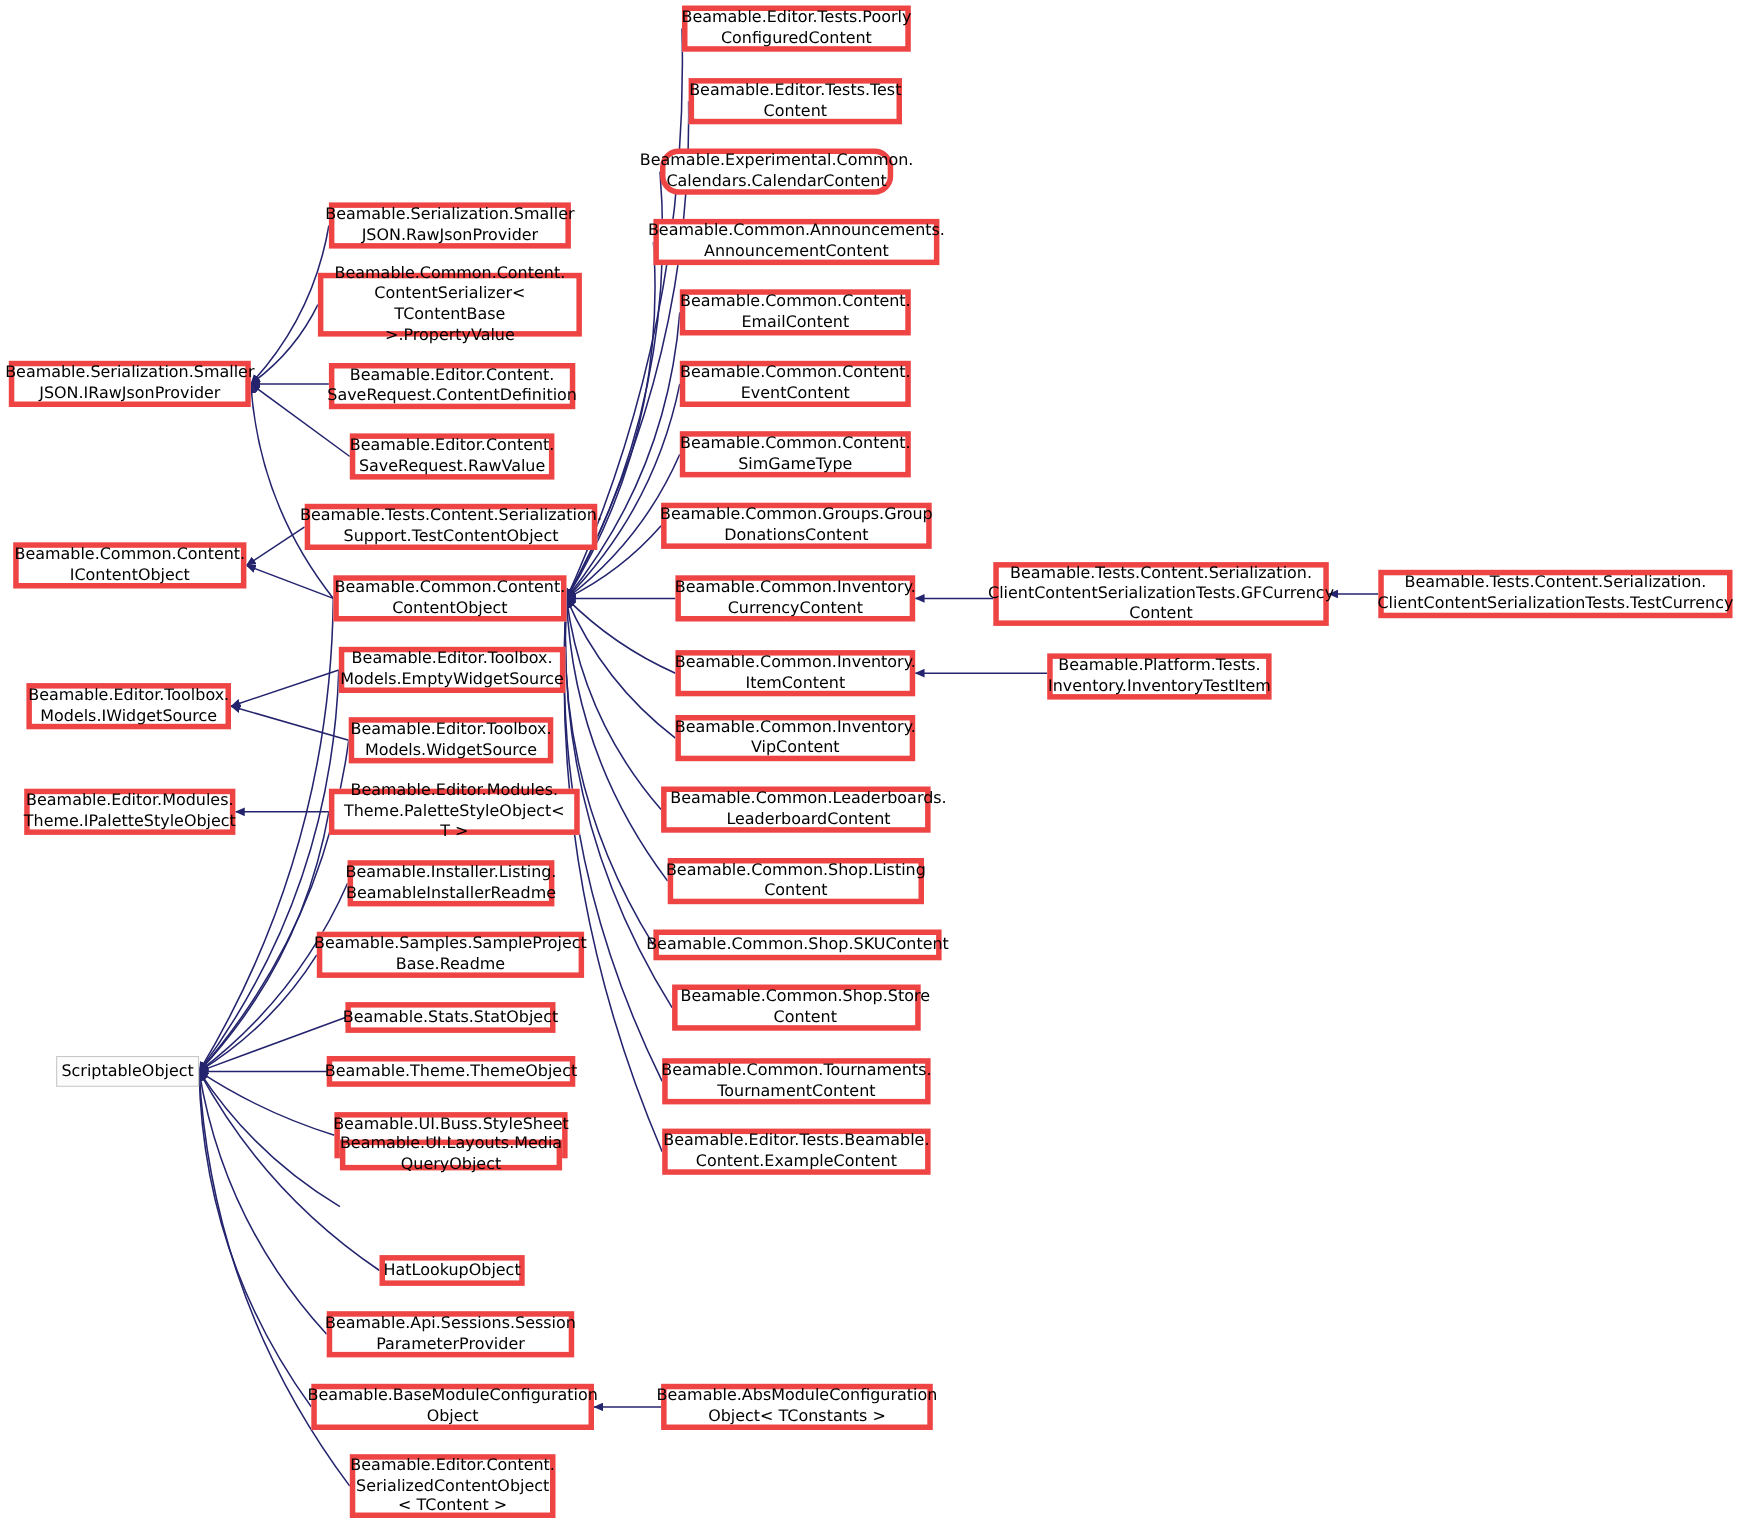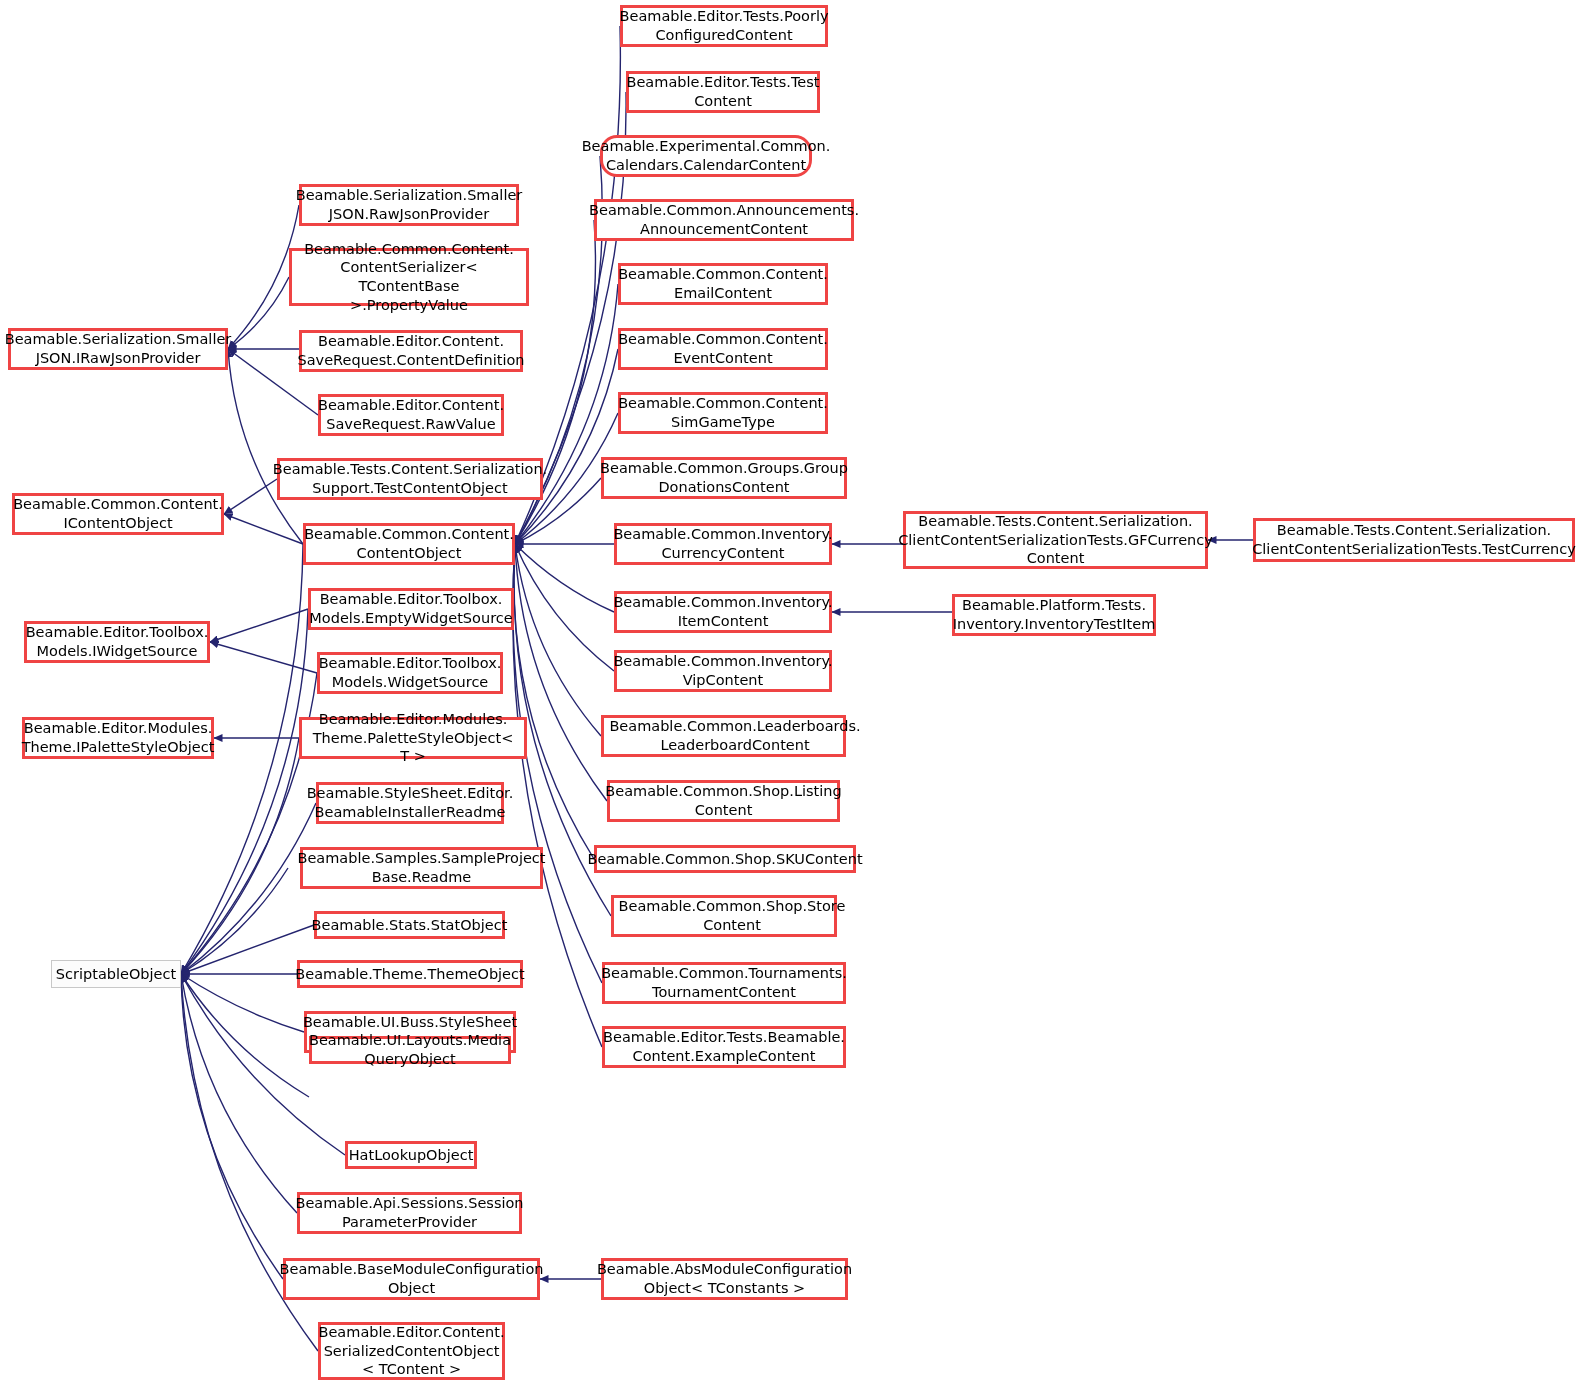--- a/index.html
+++ b/index.html
@@ -21,21 +21,21 @@
     position: absolute;
     left: 0;
     top: 0;
     width: 1585px;
     height: 1398px;
     pointer-events: none;
   }
   .node {
     position: absolute;
     box-sizing: border-box;
-    border: 3px solid #ef4444;
+    border: 5px solid #ef4444;
     background: #ffffff;
     display: flex;
     align-items: center;
     justify-content: center;
     text-align: center;
     font-size: 14.5px;
     line-height: 1.28;
     color: #000000;
     padding: 2px 4px;
     white-space: pre-line;
@@ -163,23 +163,23 @@
       <div class="node" style="left: 308px; top: 588px; width: 206px; height: 42px;">Beamable.Editor.Toolbox.
 Models.EmptyWidgetSource</div>
       <div class="node" style="left: 317px; top: 652px; width: 186px; height: 42px;">Beamable.Editor.Toolbox.
 Models.WidgetSource</div>
       <div class="node" style="left: 24px; top: 621px; width: 186px; height: 42px;">Beamable.Editor.Toolbox.
 Models.IWidgetSource</div>
       <div class="node" style="left: 299px; top: 717px; width: 228px; height: 42px;">Beamable.Editor.Modules.
 Theme.PaletteStyleObject&lt; T &gt;</div>
       <div class="node" style="left: 22px; top: 717px; width: 192px; height: 42px;">Beamable.Editor.Modules.
 Theme.IPaletteStyleObject</div>
-      <div class="node" style="left: 316px; top: 782px; width: 188px; height: 42px;">Beamable.StyleSheet.Editor.
+      <div class="node" style="left: 316px; top: 782px; width: 188px; height: 42px;">Beamable.Installer.Listing.
 BeamableInstallerReadme</div>
-      <div class="node" style="left: 300px; top: 847px; width: 243px; height: 42px;">Beamable.Samples.SampleProject
+      <div class="node" style="left: 288px; top: 847px; width: 243px; height: 42px;">Beamable.Samples.SampleProject
 Base.Readme</div>
       <div class="node" style="left: 314px; top: 911px; width: 191px; height: 28px;">Beamable.Stats.StatObject</div>
       <div class="node" style="left: 297px; top: 960px; width: 226px; height: 28px;">Beamable.Theme.ThemeObject</div>
       <div class="node" style="left: 304px; top: 1011px; width: 212px; height: 42px;">Beamable.UI.Buss.StyleSheet
 Object</div>
       <div class="node" style="left: 309px; top: 1036px; width: 202px; height: 28px;">Beamable.UI.Layouts.Media
 QueryObject</div>
       <div class="node" style="left: 345px; top: 1141px; width: 132px; height: 28px;">HatLookupObject</div>
       <div class="node" style="left: 297px; top: 1192px; width: 225px; height: 42px;">Beamable.Api.Sessions.Session
 ParameterProvider</div>

